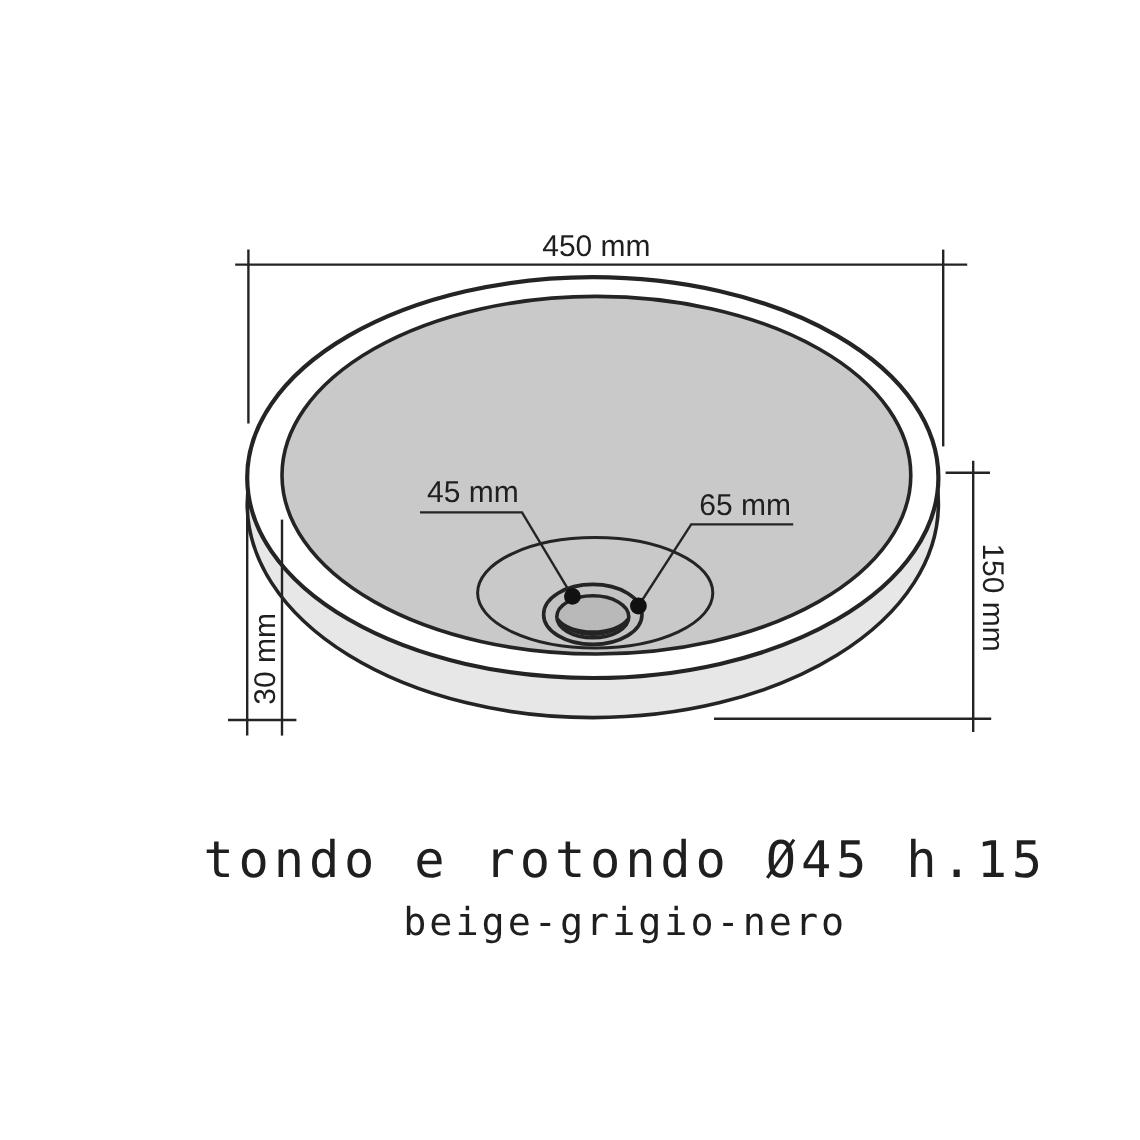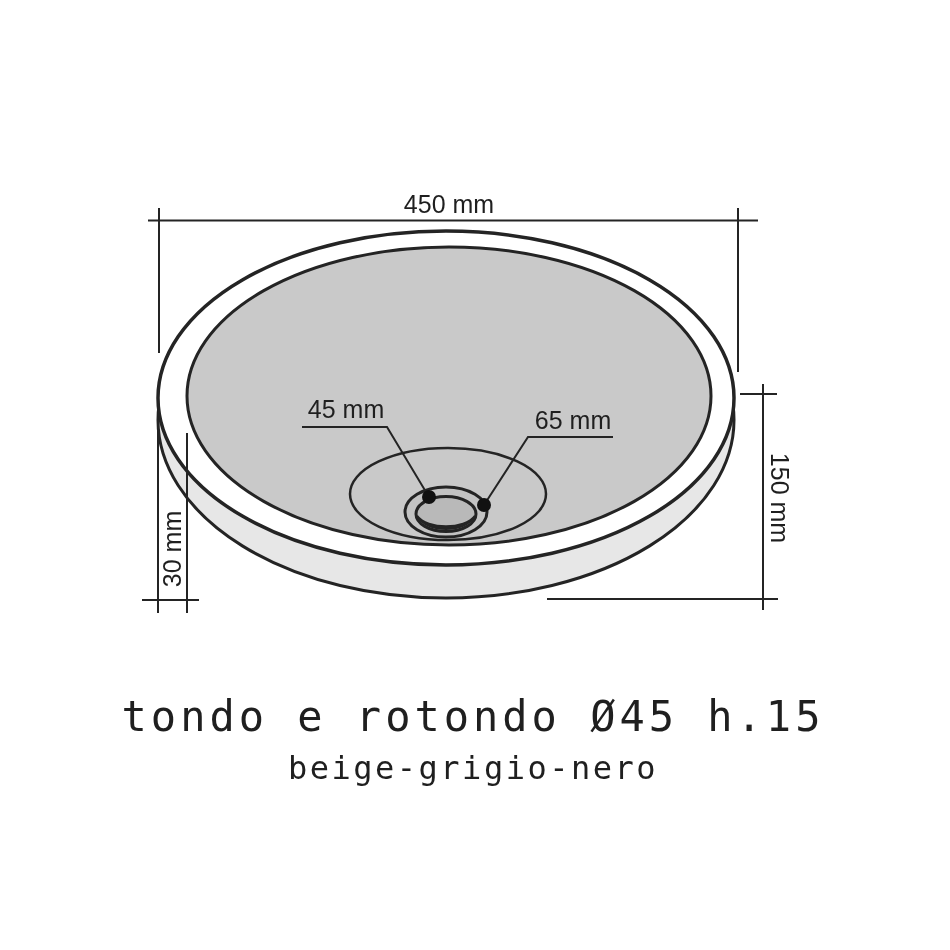--- a/index.html
+++ b/index.html
@@ -7,20 +7,21 @@
     padding: 0;
     background: #ffffff;
     font-family: "Liberation Sans", sans-serif;
   }
   .canvas {
     position: relative;
     width: 872px;
     height: 950px;
     background: #ffffff;
     overflow: hidden;
+    margin-left: 48px;
   }
   svg { display: block; }
   .dim-label {
     font-family: "Liberation Sans", sans-serif;
     font-size: 25px;
     fill: #1f1f1f;
   }
   .caption-title {
     font-family: "DejaVu Sans Mono", "Liberation Mono", monospace;
     font-size: 42px;

